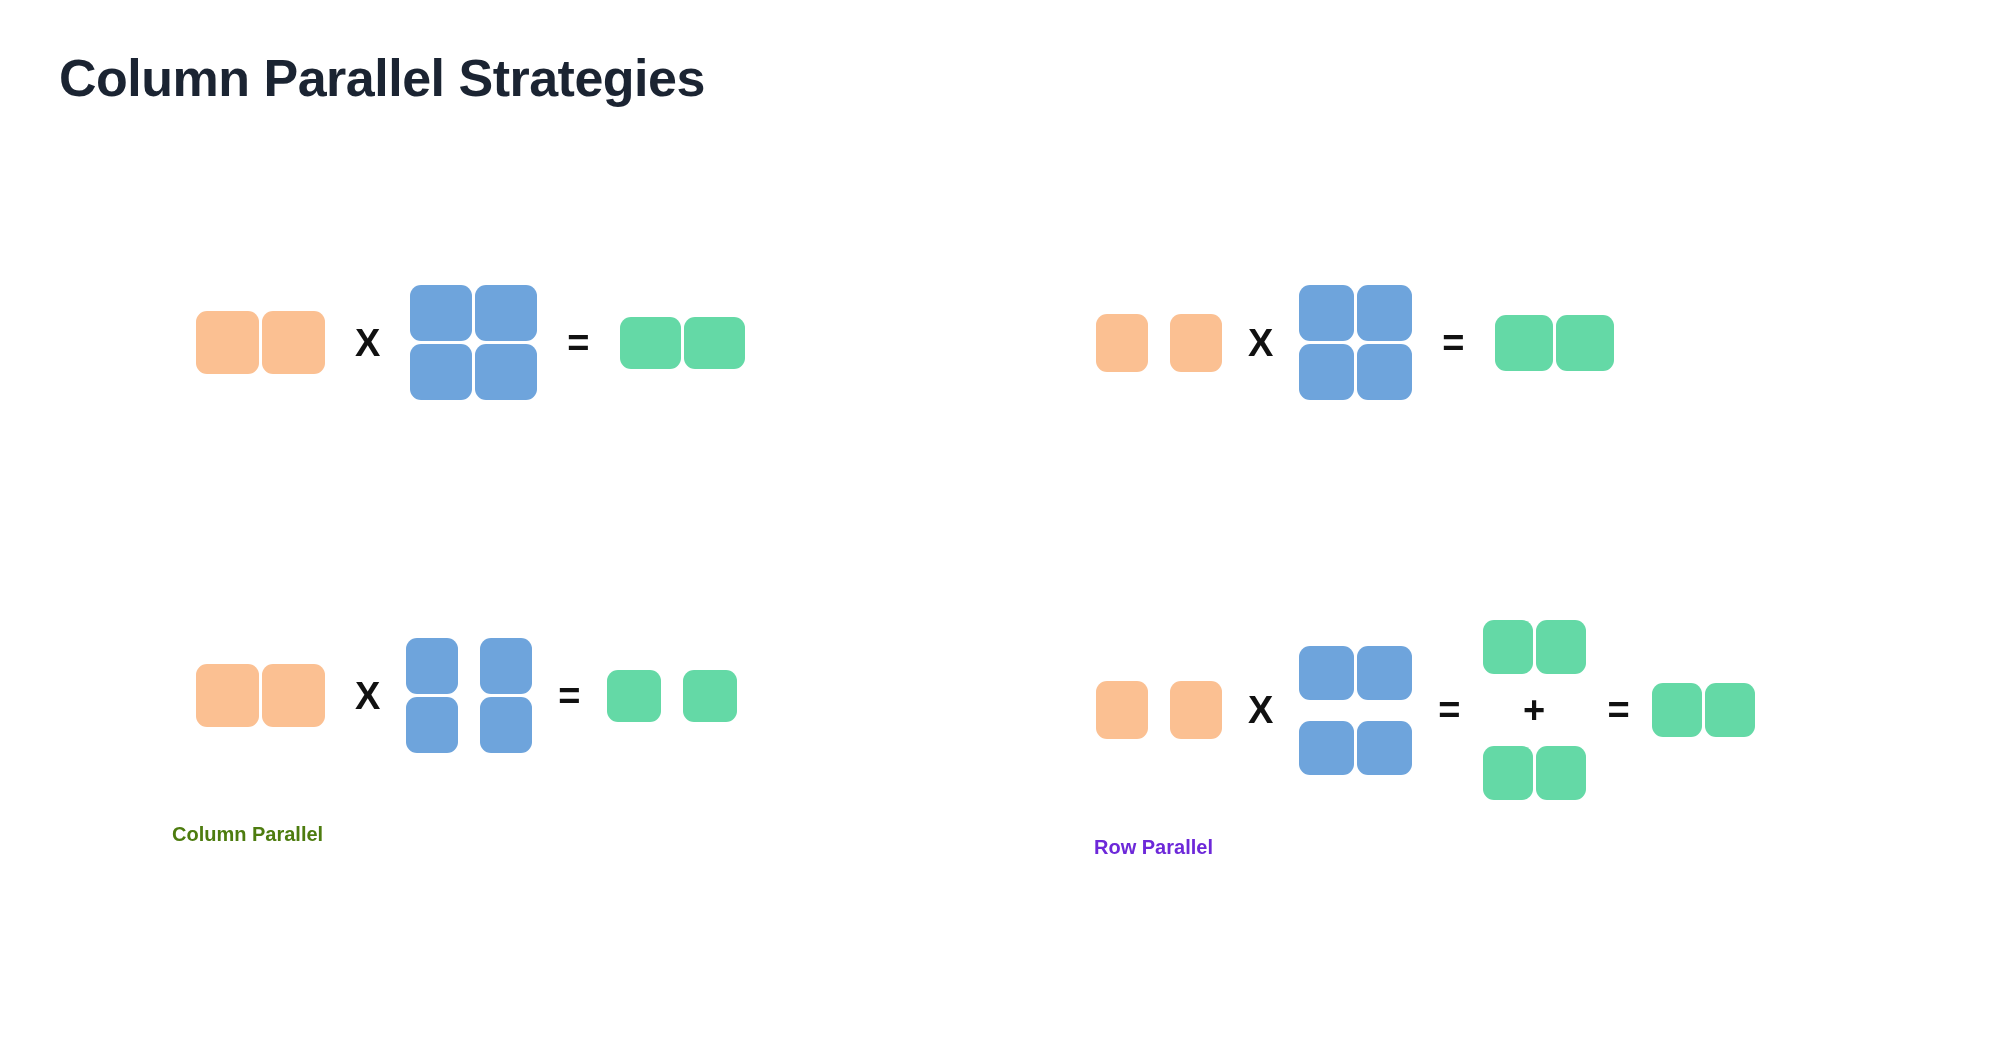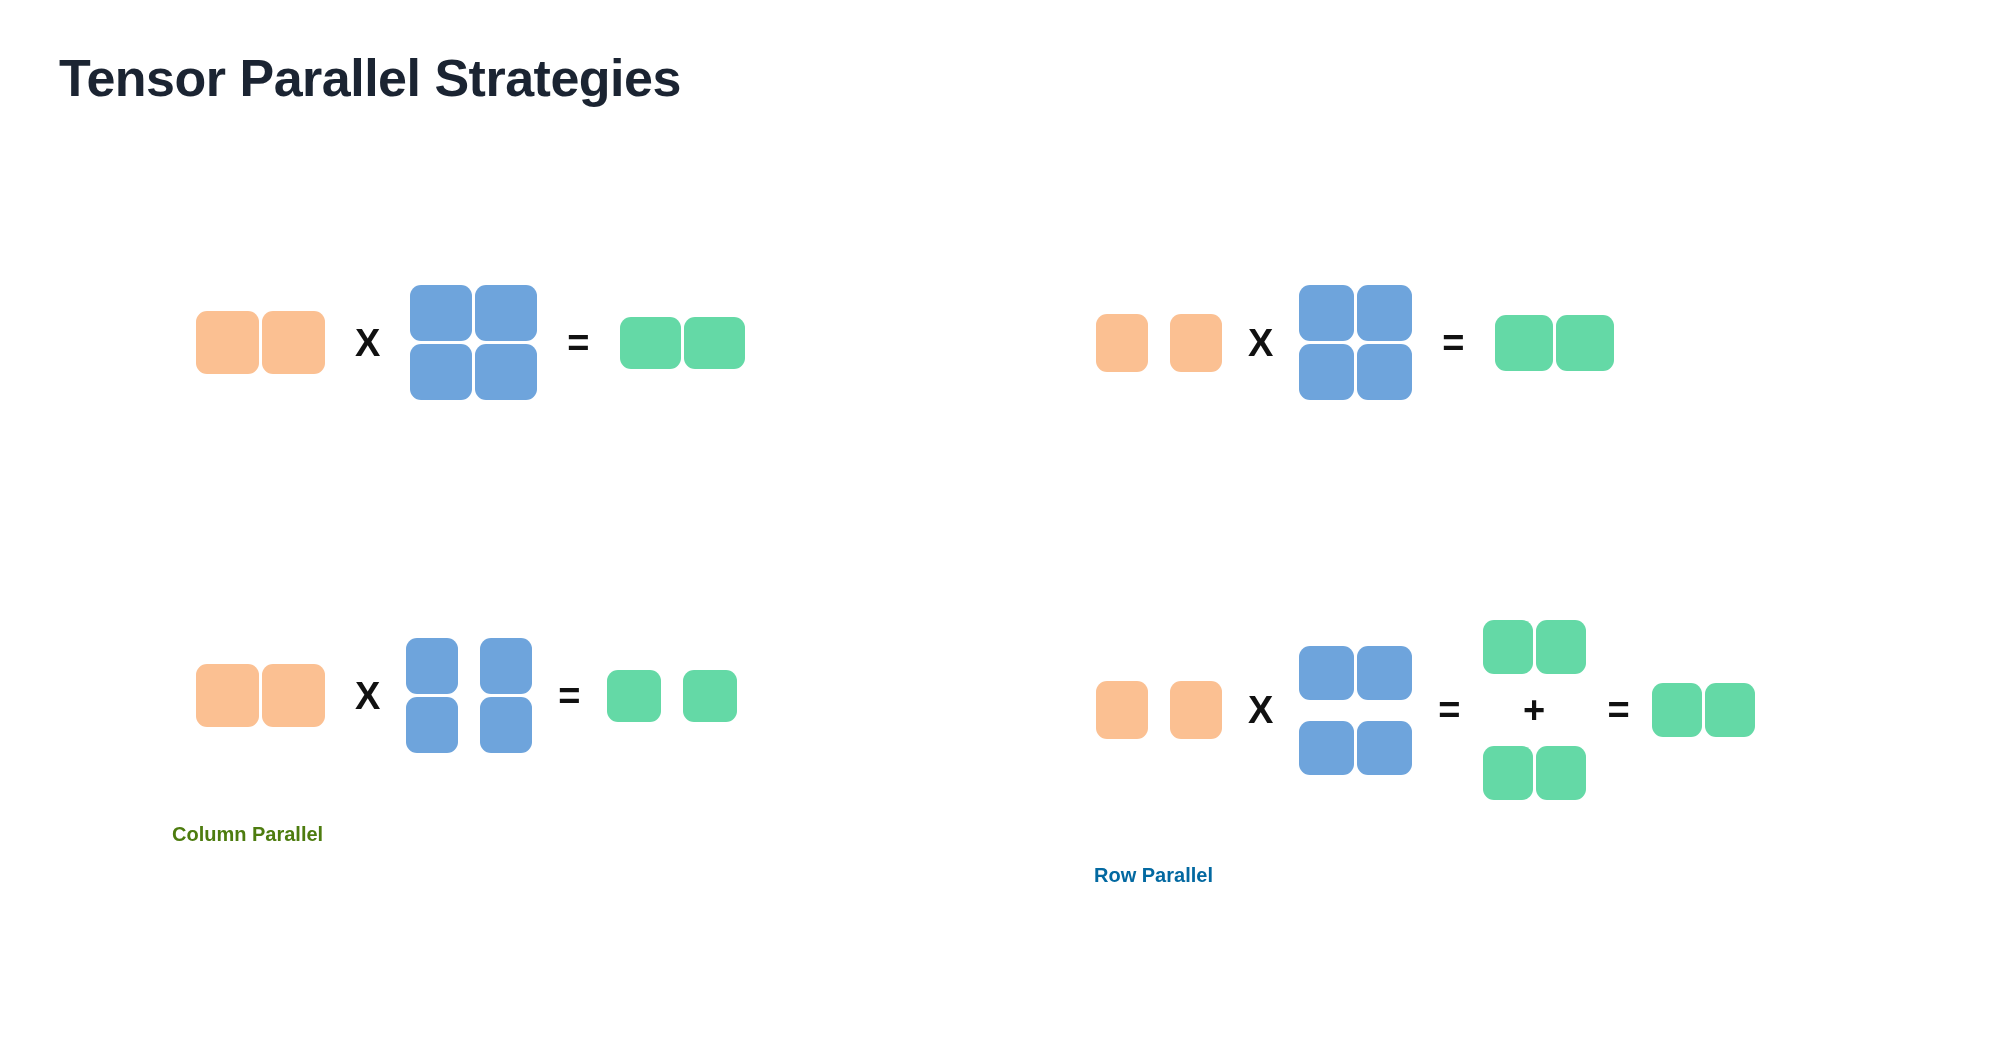--- a/index.html
+++ b/index.html
@@ -91,21 +91,21 @@
   .stack {
     display: flex;
     flex-direction: column;
     align-items: center;
   }
   .stack .spacer-v { height: 34px; }
 </style>
 </head>
 <body style="background: rgb(255, 255, 255);">
 
-<div id="page-title" style="color: rgb(27, 36, 50);">Tensor Parallel Strategies</div>
+<div id="page-title" style="color: rgb(27, 36, 50);">Column Parallel Strategies</div>
 
 <div class="diagram" id="tl-diagram">
 
   <div class="matrix gap-tiny-col">
     <div class="mrow gap-tiny-row">
       <div class="cell orange" style="width: 63px; height: 63px; background: rgb(251, 192, 146);"></div>
       <div class="cell orange" style="width: 63px; height: 63px; background: rgb(251, 192, 146);"></div>
     </div>
   </div>
 
@@ -265,13 +265,13 @@
   <div class="sp-22"></div>
 
   <div class="matrix">
     <div class="mrow gap-tiny-row">
       <div class="cell green" style="width: 50px; height: 54px; background: rgb(100, 217, 166);"></div>
       <div class="cell green" style="width: 50px; height: 54px; background: rgb(100, 217, 166);"></div>
     </div>
   </div>
 </div>
 
-<div class="section-label" id="label-row-parallel" style="color: #0369a1; margin-top: 28px;">Row Parallel</div>
+<div class="section-label" id="label-row-parallel" style="color: #6d28d9;">Row Parallel</div>
 
 </body></html>

